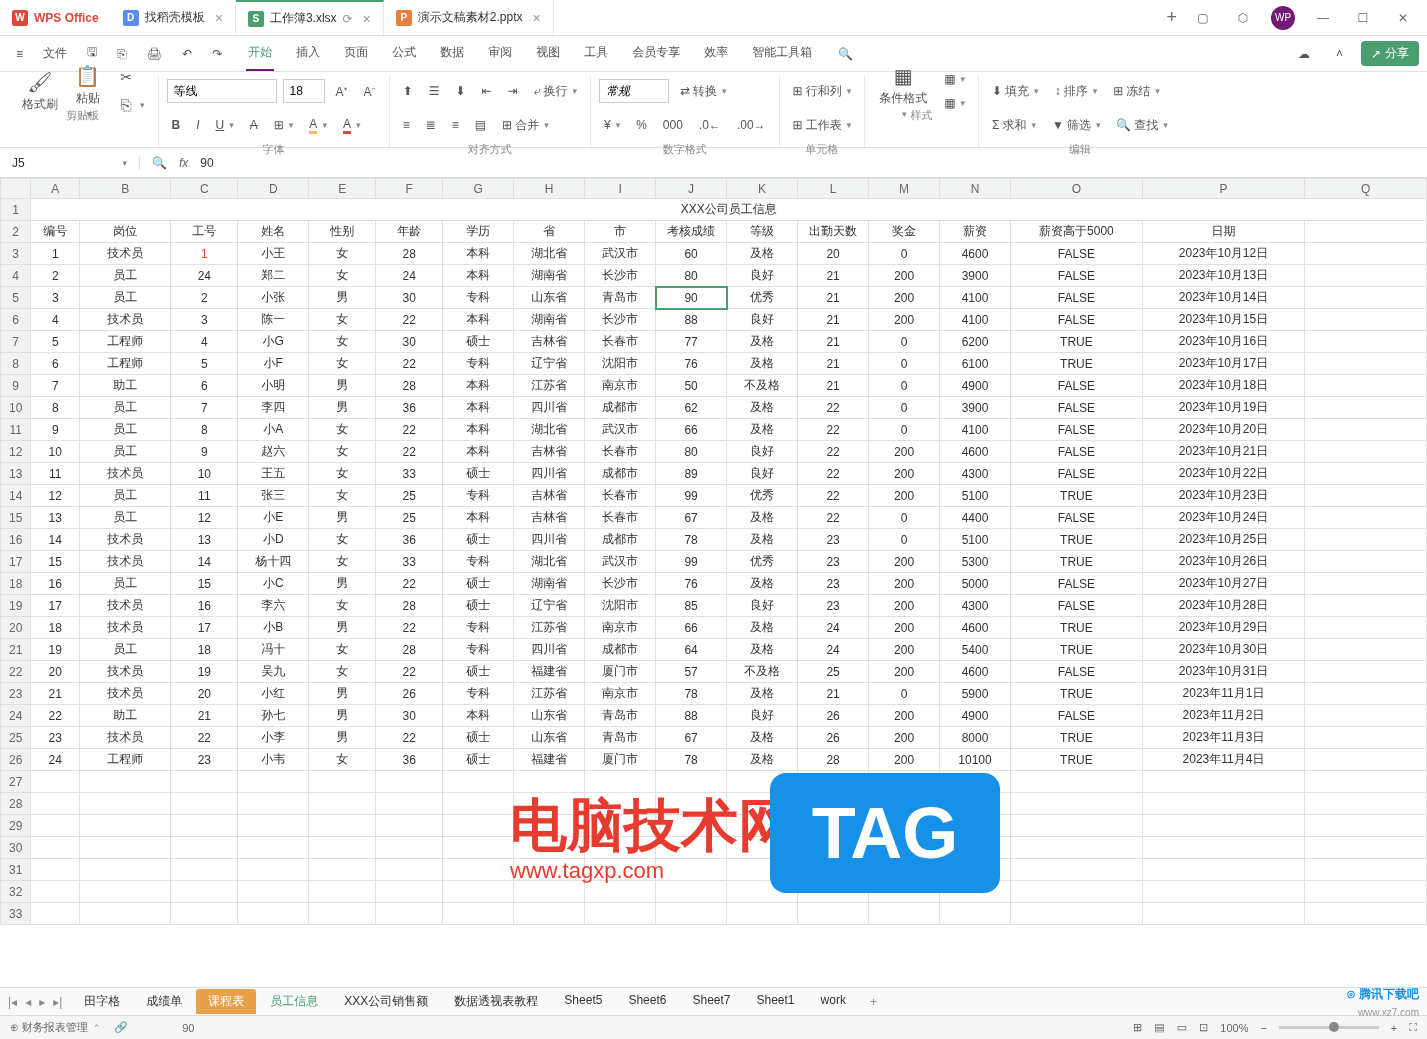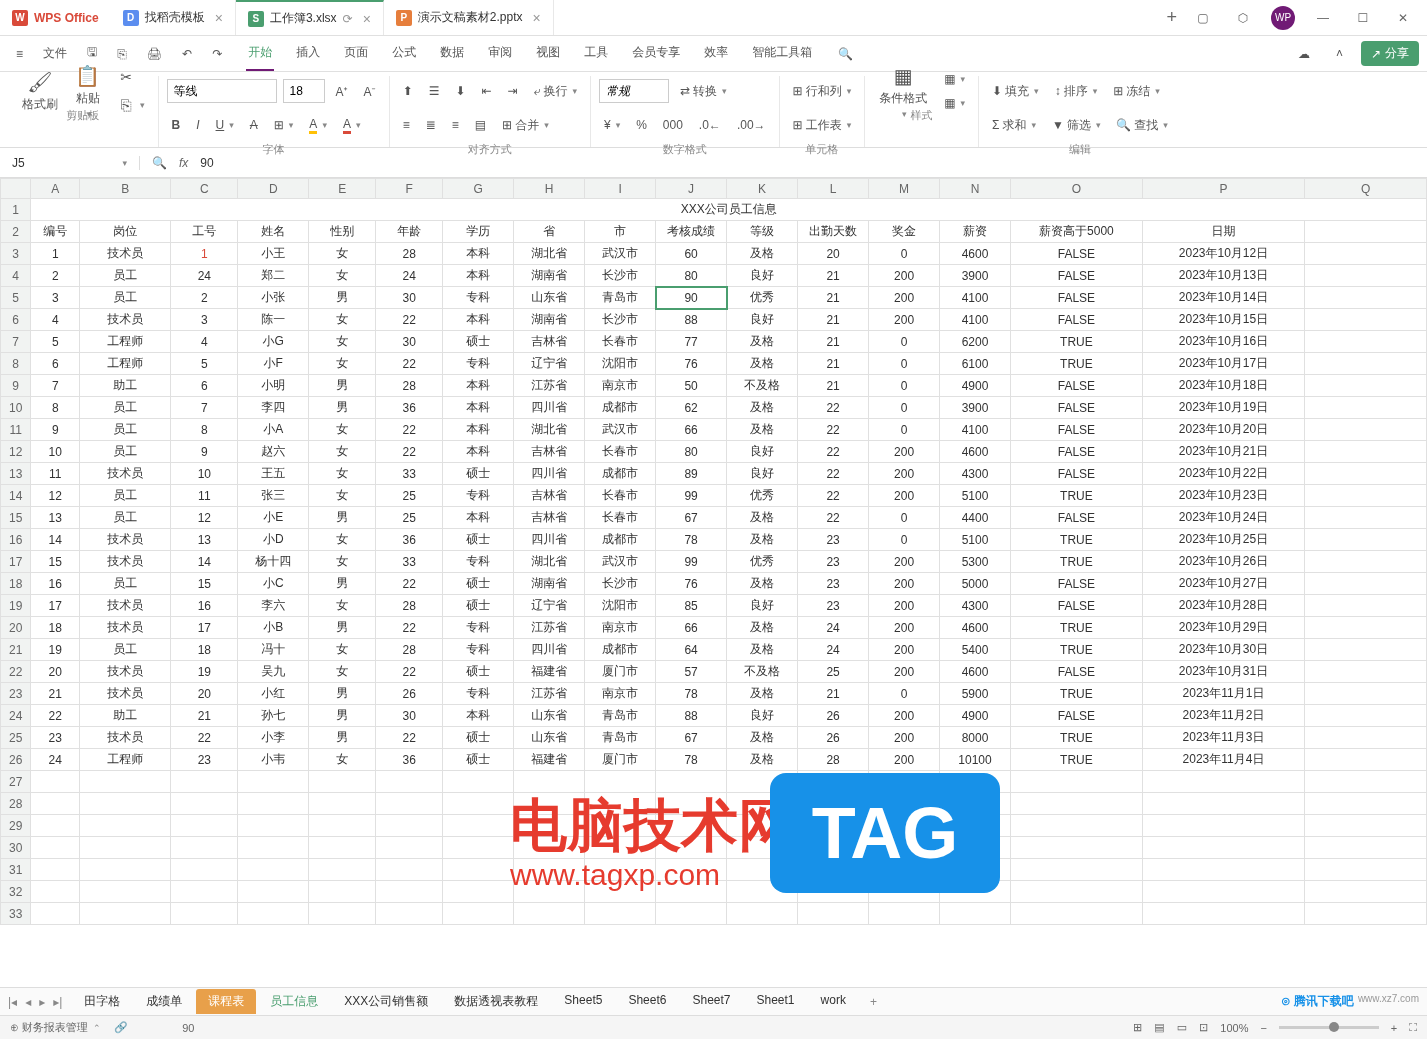--- a/index.html
+++ b/index.html
@@ -59,31 +59,31 @@
 .grid thead th { background: #f1f3f2; color: #666; font-weight: normal; height: 20px; position: sticky; top: 0; z-index: 2; }
 .grid .rowhdr { background: #f1f3f2; color: #666; width: 30px; position: sticky; left: 0; z-index: 1; }
 .grid .corner { background: #f1f3f2; width: 30px; position: sticky; left: 0; top: 0; z-index: 3; }
 .col-A{width:48px}.col-B{width:90px}.col-C{width:66px}.col-D{width:70px}.col-E{width:66px}.col-F{width:66px}.col-G{width:70px}.col-H{width:70px}.col-I{width:70px}.col-J{width:70px}.col-K{width:70px}.col-L{width:70px}.col-M{width:70px}.col-N{width:70px}.col-O{width:130px}.col-P{width:160px}.col-Q{width:120px}
 .merged-title { font-size: 13px; }
 .selected-cell { outline: 2px solid #4a9e6f; outline-offset: -1px; }
 .red-text { color: #d94a3a; }
 
 
 .watermark1 { position: absolute; top: 610px; left: 510px; font-size: 57px; font-weight: bold; color: #e63b2e; pointer-events: none; z-index: 5; }
-.watermark1-sub { position: absolute; top: 680px; left: 510px; font-size: 30px; color: #e63b2e; pointer-events: none; z-index: 5; }
+.watermark1-sub { position: absolute; top: 680px; left: 510px; font-size: 22px; color: #e63b2e; pointer-events: none; z-index: 5; }
 .watermark2 { position: absolute; top: 595px; left: 770px; width: 230px; height: 120px; background: #1791e8; border-radius: 16px; color: #fff; font-size: 72px; font-weight: bold; display: flex; align-items: center; justify-content: center; pointer-events: none; z-index: 5; }
 
 
 .sheet-tabs { height: 28px; background: #fafafa; display: flex; align-items: center; border-top: 1px solid #ddd; padding: 0 8px; gap: 2px; }
 .nav-arrows { display: flex; gap: 8px; color: #888; padding-right: 8px; }
 .stab { padding: 4px 12px; cursor: pointer; border-radius: 3px 3px 0 0; font-size: 12px; }
 .stab.hl { background: #e8a04a; color: #fff; }
 .stab.hl2 { color: #4a9e6f; font-weight: 500; }
 .sheet-add { padding: 0 10px; color: #888; cursor: pointer; }
-.sheet-right-logo { margin-left: auto; display: flex; align-items: flex-start; gap: 4px; }
+.sheet-right-logo { margin-left: auto; display: flex; align-items: flex-end; gap: 4px; flex-direction: column; }
 
 
 .statusbar { height: 24px; background: #f5f5f5; display: flex; align-items: center; padding: 0 10px; gap: 14px; font-size: 11px; color: #666; border-top: 1px solid #ddd; }
 .statusbar-right { margin-left: auto; display: flex; align-items: center; gap: 12px; }
 .zoom-slider { width: 100px; height: 3px; background: #ccc; position: relative; }
 .zoom-thumb { position: absolute; top: -4px; left: 50%; width: 10px; height: 10px; background: #888; border-radius: 50%; }
 </style>
 </head>
 <body>
 

